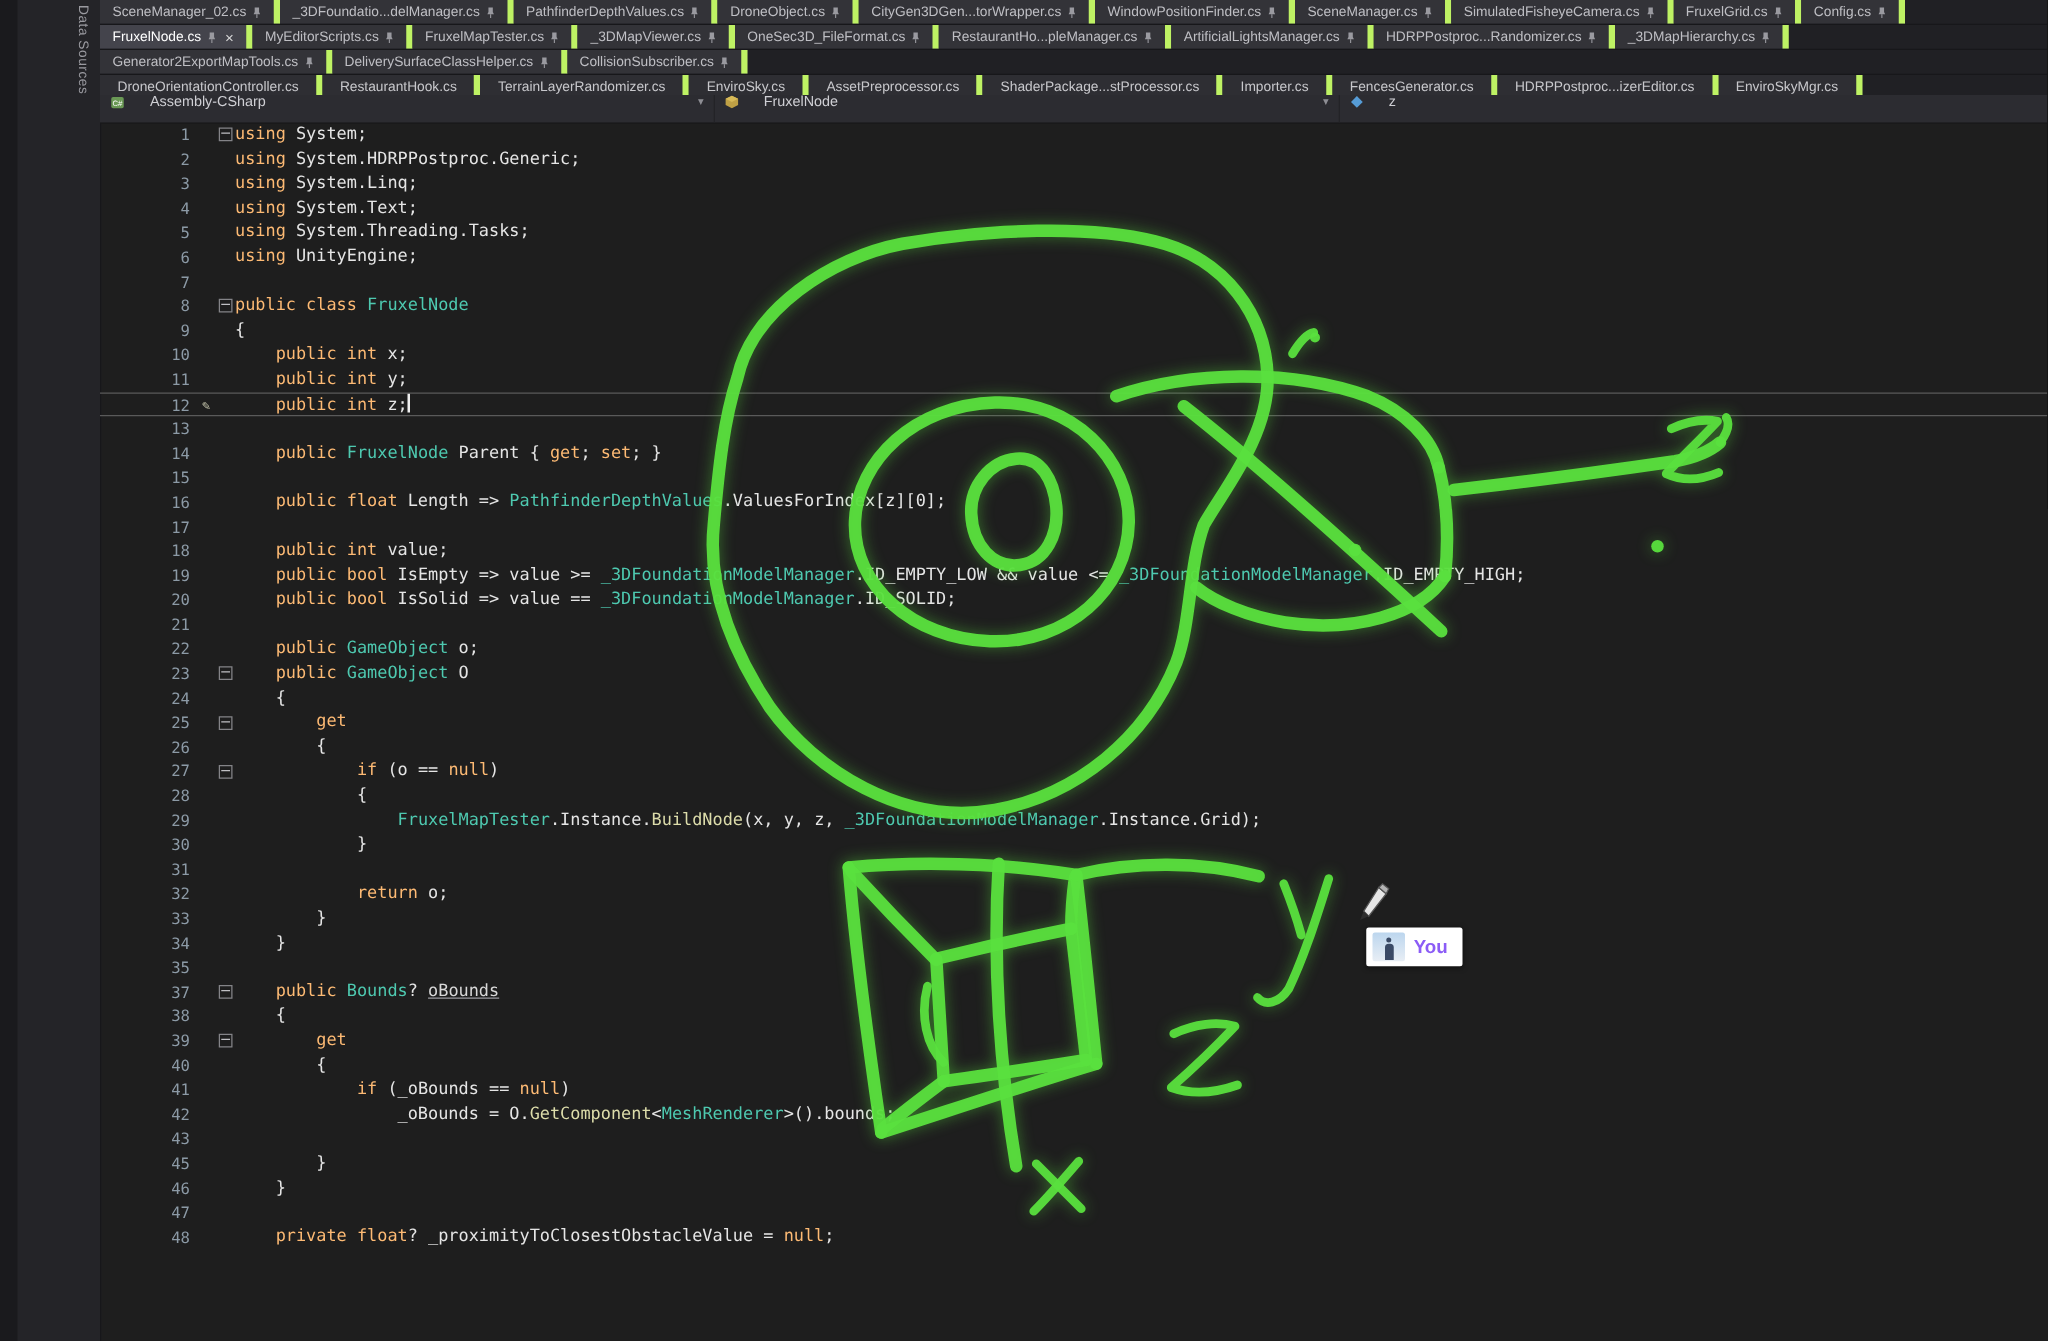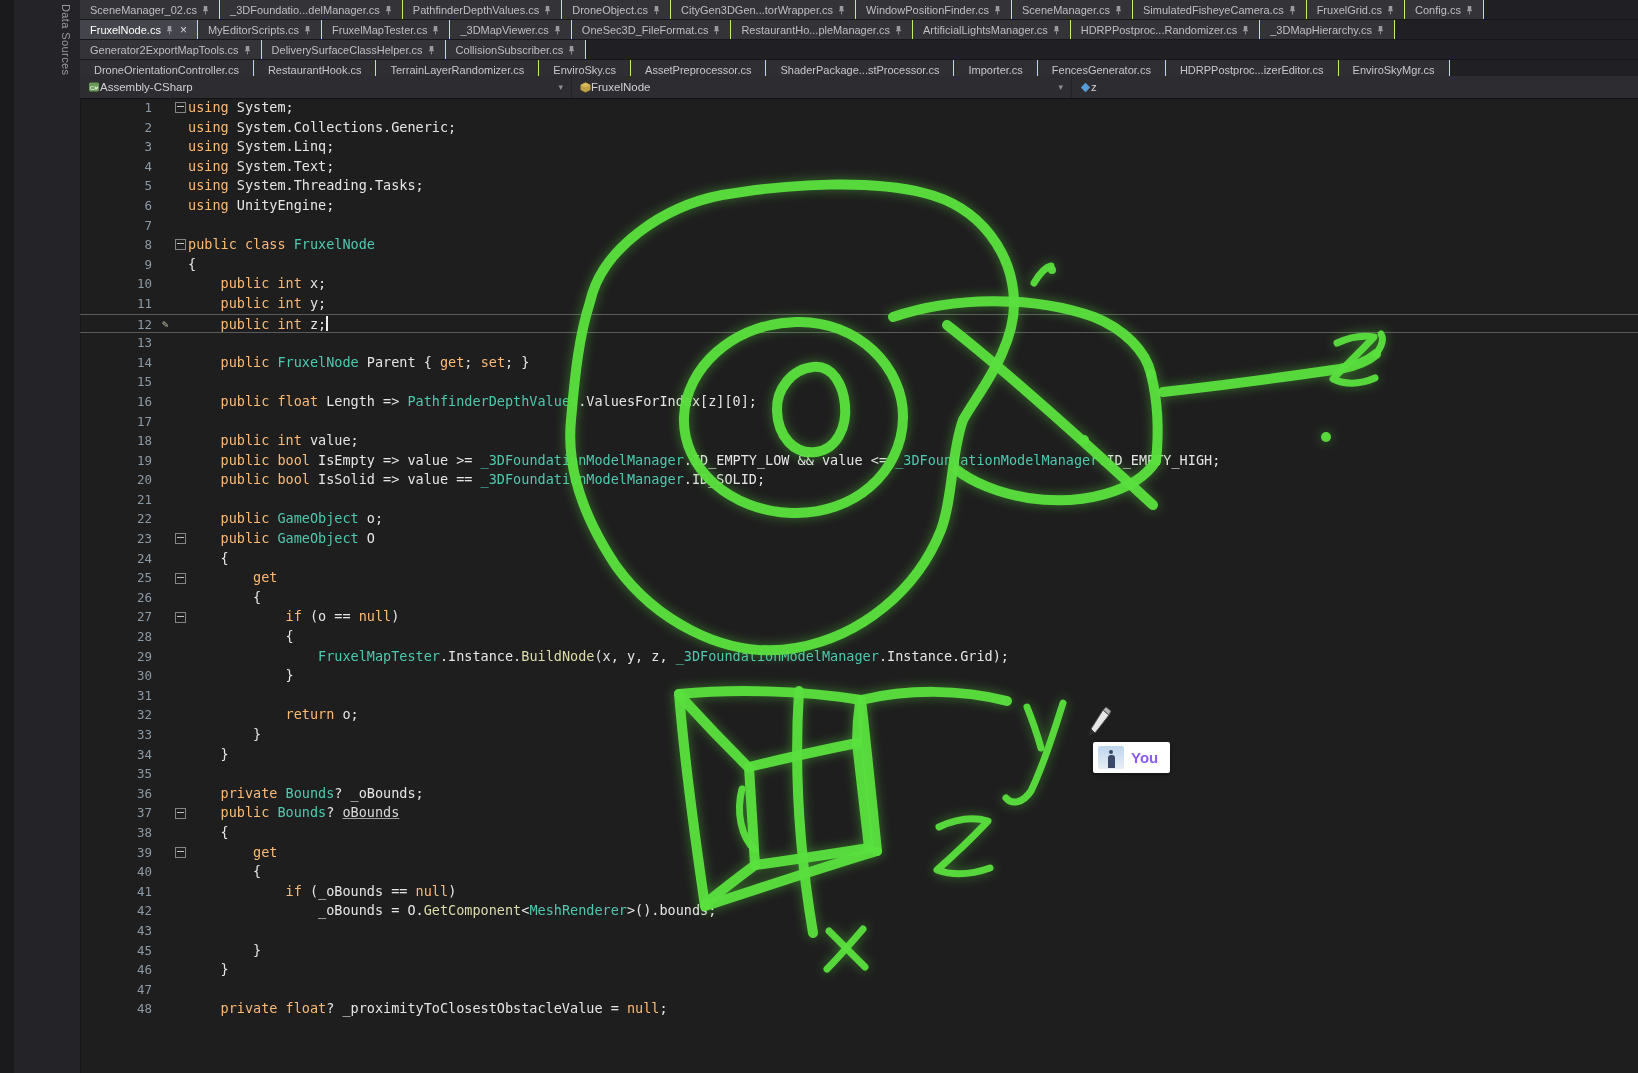--- a/index.html
+++ b/index.html
@@ -7,31 +7,31 @@
        font-family:"Liberation Sans",sans-serif;}
 
   
   .left-rail{position:absolute;left:0;top:0;width:80px;height:100%;background:#242428;border-right:1px solid #17171a;}
   .rail-strip{position:absolute;left:0;top:0;width:14px;height:100%;background:#1a1a1d;}
   .rail-tab{position:absolute;top:4px;right:8px;writing-mode:vertical-rl;color:#9a9aa0;font-size:11px;letter-spacing:.4px;}
 
   
   #tab-rows{position:absolute;left:80px;top:0;right:0;}
   .tab-row{display:flex;height:19px;background:#202024;border-bottom:1px solid #17171a;overflow:hidden;}
-  .tab{display:flex;align-items:center;gap:5px;padding:0 10px;background:#333338;border-right:1px solid #bef264;
+  .tab{display:flex;align-items:center;gap:5px;padding:0 10px;background:#333338;border-right:5px solid #bef264;
        font-size:11px;color:#bfbfc4;white-space:nowrap;cursor:default;}
   .tab.plain{background:#2e2e33;color:#c8c8cc;padding:0 14px;}
   .tab.active{background:#44444c;color:#ffffff;}
   .tab .close{margin-left:2px;font-size:12px;color:#d8d8d8;line-height:1;}
   .pin-ic{display:inline-block;}
 
   
   .crumbs{position:absolute;left:80px;top:76px;right:0;height:22px;background:#2c2c31;border-bottom:1px solid #141416;
           display:flex;align-items:center;font-size:11.5px;color:#cfcfd4;}
-  .crumb{display:flex;align-items:center;gap:0;height:100%;padding:0 8px;box-sizing:border-box;}
+  .crumb{display:flex;gap:20px;height:100%;padding:0 8px;box-sizing:border-box;}
   .crumb .arrow{margin-left:auto;color:#8e8e94;font-size:9px;}
   .crumb.project{width:492px;border-right:1px solid #232327;}
   .crumb.type{width:500px;border-right:1px solid #232327;}
   .crumb.member{flex:1;}
 
   
   #code{position:absolute;left:80px;top:98px;right:0;bottom:0;
         font-family:"DejaVu Sans Mono",monospace;font-size:13.5px;line-height:19.6px;color:#d8d8d8;}
   .line{display:flex;height:19.6px;white-space:pre;box-sizing:border-box;}
   .line.active{border-top:1px solid #5a5a5a;border-bottom:1px solid #5a5a5a;}
@@ -291,21 +291,21 @@
     <div class="crumb member">
       <svg width="11" height="11" viewBox="0 0 11 11">
         <polygon points="5.5,0.8 10.2,5.5 5.5,10.2 0.8,5.5" fill="#569cd6"></polygon>
       </svg>
       <span>z</span>
     </div>
   </div>
 
   <div id="code">
       <div class="line"><span class="ln">1</span><span class="mark"></span><span class="foldcol"><span class="foldbox"></span></span><span class="txt"><span class="seg k">using</span><span class="seg p"> System;</span></span></div>
-      <div class="line"><span class="ln">2</span><span class="mark"></span><span class="foldcol"></span><span class="txt"><span class="seg k">using</span><span class="seg p"> System.Collections.Generic;</span></span></div>
+      <div class="line"><span class="ln">2</span><span class="mark"></span><span class="foldcol"></span><span class="txt"><span class="seg k">using</span><span class="seg p"> System.HDRPPostproc.Generic;</span></span></div>
       <div class="line"><span class="ln">3</span><span class="mark"></span><span class="foldcol"></span><span class="txt"><span class="seg k">using</span><span class="seg p"> System.Linq;</span></span></div>
       <div class="line"><span class="ln">4</span><span class="mark"></span><span class="foldcol"></span><span class="txt"><span class="seg k">using</span><span class="seg p"> System.Text;</span></span></div>
       <div class="line"><span class="ln">5</span><span class="mark"></span><span class="foldcol"></span><span class="txt"><span class="seg k">using</span><span class="seg p"> System.Threading.Tasks;</span></span></div>
       <div class="line"><span class="ln">6</span><span class="mark"></span><span class="foldcol"></span><span class="txt"><span class="seg k">using</span><span class="seg p"> UnityEngine;</span></span></div>
       <div class="line"><span class="ln">7</span><span class="mark"></span><span class="foldcol"></span><span class="txt"></span></div>
       <div class="line"><span class="ln">8</span><span class="mark"></span><span class="foldcol"><span class="foldbox"></span></span><span class="txt"><span class="seg k">public class </span><span class="seg t">FruxelNode</span></span></div>
       <div class="line"><span class="ln">9</span><span class="mark"></span><span class="foldcol"></span><span class="txt"><span class="seg p">{</span></span></div>
       <div class="line"><span class="ln">10</span><span class="mark"></span><span class="foldcol"></span><span class="txt"><span class="seg k">    public int </span><span class="seg p">x;</span></span></div>
       <div class="line"><span class="ln">11</span><span class="mark"></span><span class="foldcol"></span><span class="txt"><span class="seg k">    public int </span><span class="seg p">y;</span></span></div>
       <div class="line active"><span class="ln">12</span><span class="mark">✎</span><span class="foldcol"></span><span class="txt"><span class="seg k">    public int </span><span class="seg p">z;</span><span class="caret"></span></span></div>
@@ -325,21 +325,20 @@
       <div class="line"><span class="ln">26</span><span class="mark"></span><span class="foldcol"></span><span class="txt"><span class="seg p">        {</span></span></div>
       <div class="line"><span class="ln">27</span><span class="mark"></span><span class="foldcol"><span class="foldbox"></span></span><span class="txt"><span class="seg p">            </span><span class="seg k">if</span><span class="seg p"> (o == </span><span class="seg k">null</span><span class="seg p">)</span></span></div>
       <div class="line"><span class="ln">28</span><span class="mark"></span><span class="foldcol"></span><span class="txt"><span class="seg p">            {</span></span></div>
       <div class="line"><span class="ln">29</span><span class="mark"></span><span class="foldcol"></span><span class="txt"><span class="seg p">                </span><span class="seg t">FruxelMapTester</span><span class="seg p">.Instance.</span><span class="seg m">BuildNode</span><span class="seg p">(x, y, z, </span><span class="seg t">_3DFoundationModelManager</span><span class="seg p">.Instance.Grid);</span></span></div>
       <div class="line"><span class="ln">30</span><span class="mark"></span><span class="foldcol"></span><span class="txt"><span class="seg p">            }</span></span></div>
       <div class="line"><span class="ln">31</span><span class="mark"></span><span class="foldcol"></span><span class="txt"></span></div>
       <div class="line"><span class="ln">32</span><span class="mark"></span><span class="foldcol"></span><span class="txt"><span class="seg p">            </span><span class="seg k">return</span><span class="seg p"> o;</span></span></div>
       <div class="line"><span class="ln">33</span><span class="mark"></span><span class="foldcol"></span><span class="txt"><span class="seg p">        }</span></span></div>
       <div class="line"><span class="ln">34</span><span class="mark"></span><span class="foldcol"></span><span class="txt"><span class="seg p">    }</span></span></div>
       <div class="line"><span class="ln">35</span><span class="mark"></span><span class="foldcol"></span><span class="txt"></span></div>
-      <div class="line"><span class="ln">36</span><span class="mark"></span><span class="foldcol"></span><span class="txt"><span class="seg k">    private </span><span class="seg t">Bounds</span><span class="seg p">? _oBounds;</span></span></div>
       <div class="line"><span class="ln">37</span><span class="mark"></span><span class="foldcol"><span class="foldbox"></span></span><span class="txt"><span class="seg k">    public </span><span class="seg t">Bounds</span><span class="seg p">? </span><span class="seg u">oBounds</span></span></div>
       <div class="line"><span class="ln">38</span><span class="mark"></span><span class="foldcol"></span><span class="txt"><span class="seg p">    {</span></span></div>
       <div class="line"><span class="ln">39</span><span class="mark"></span><span class="foldcol"><span class="foldbox"></span></span><span class="txt"><span class="seg p">        </span><span class="seg k">get</span></span></div>
       <div class="line"><span class="ln">40</span><span class="mark"></span><span class="foldcol"></span><span class="txt"><span class="seg p">        {</span></span></div>
       <div class="line"><span class="ln">41</span><span class="mark"></span><span class="foldcol"></span><span class="txt"><span class="seg p">            </span><span class="seg k">if</span><span class="seg p"> (_oBounds == </span><span class="seg k">null</span><span class="seg p">)</span></span></div>
       <div class="line"><span class="ln">42</span><span class="mark"></span><span class="foldcol"></span><span class="txt"><span class="seg p">                _oBounds = O.</span><span class="seg m">GetComponent</span><span class="seg p">&lt;</span><span class="seg t">MeshRenderer</span><span class="seg p">&gt;().bounds;</span></span></div>
       <div class="line"><span class="ln">43</span><span class="mark"></span><span class="foldcol"></span><span class="txt"></span></div>
       <div class="line"><span class="ln">45</span><span class="mark"></span><span class="foldcol"></span><span class="txt"><span class="seg p">        }</span></span></div>
       <div class="line"><span class="ln">46</span><span class="mark"></span><span class="foldcol"></span><span class="txt"><span class="seg p">    }</span></span></div>
       <div class="line"><span class="ln">47</span><span class="mark"></span><span class="foldcol"></span><span class="txt"></span></div>

